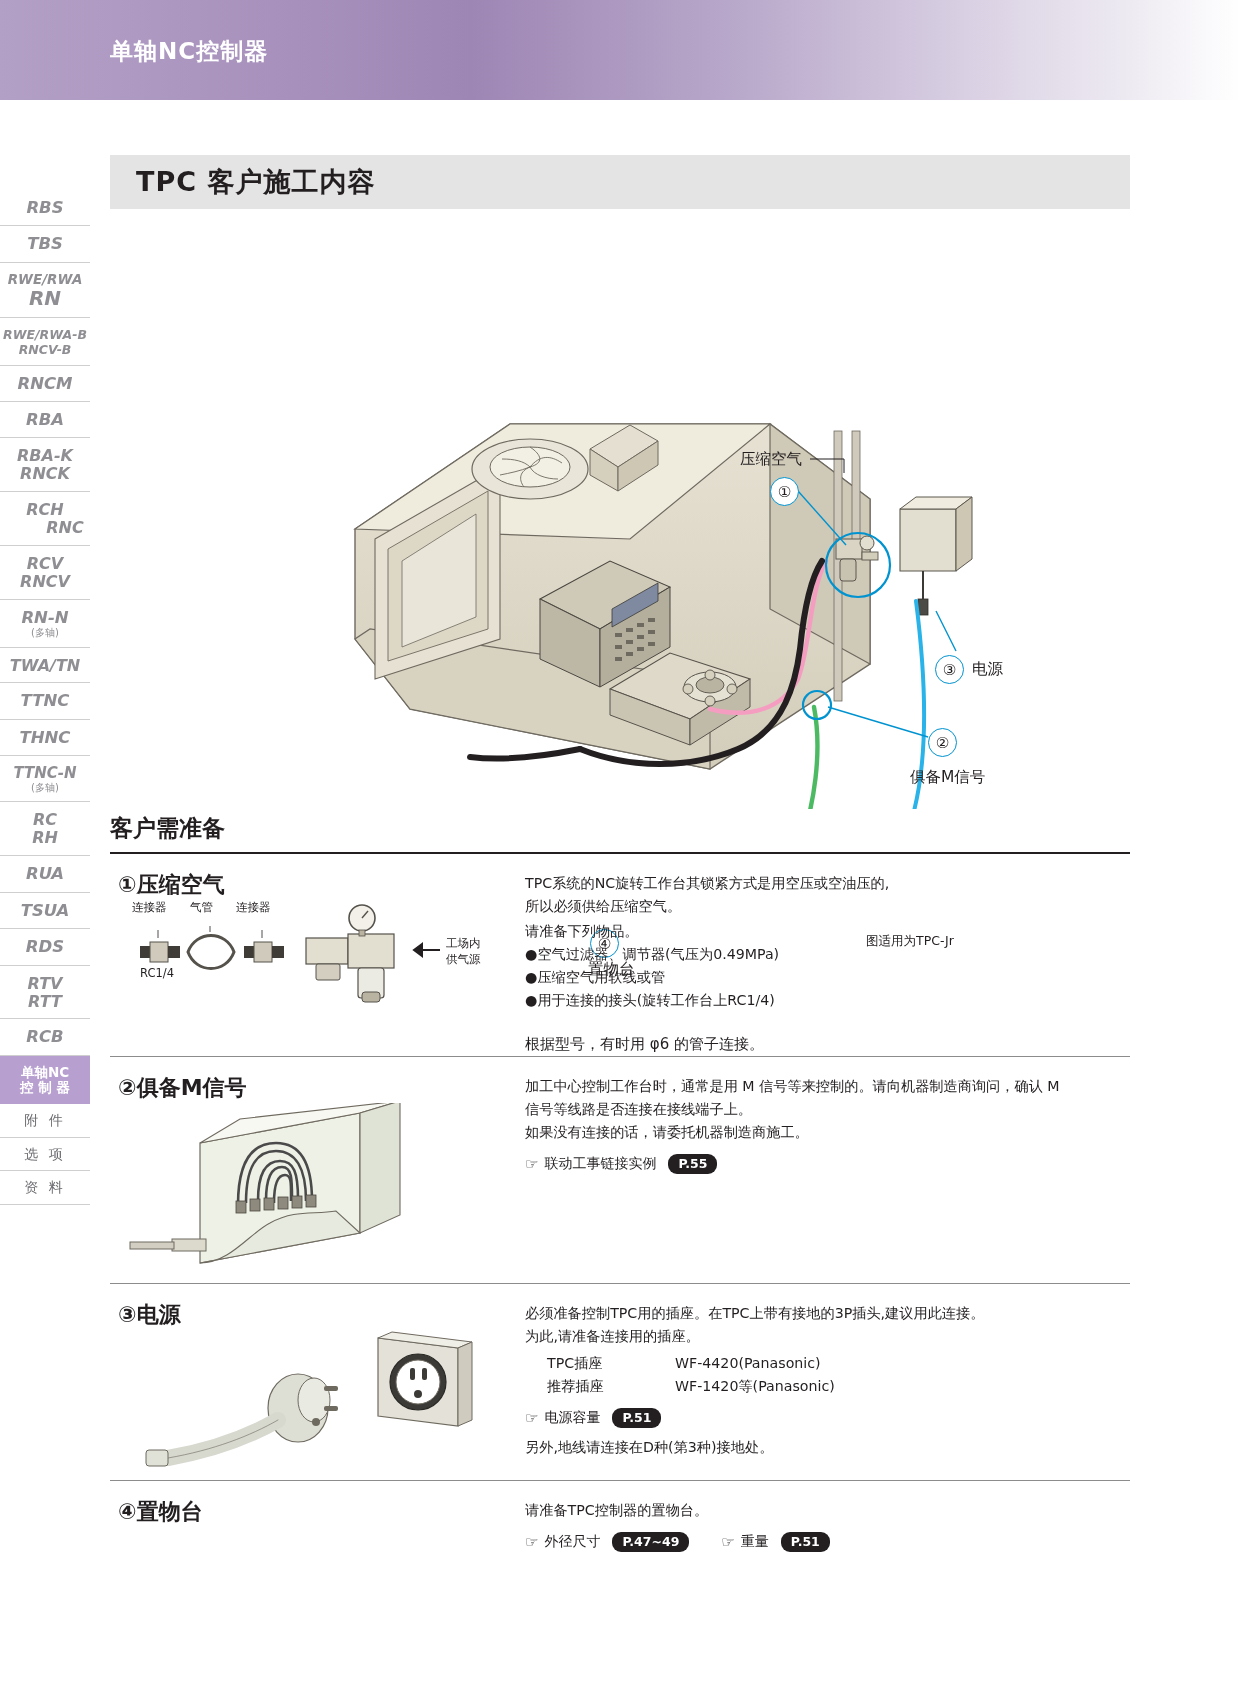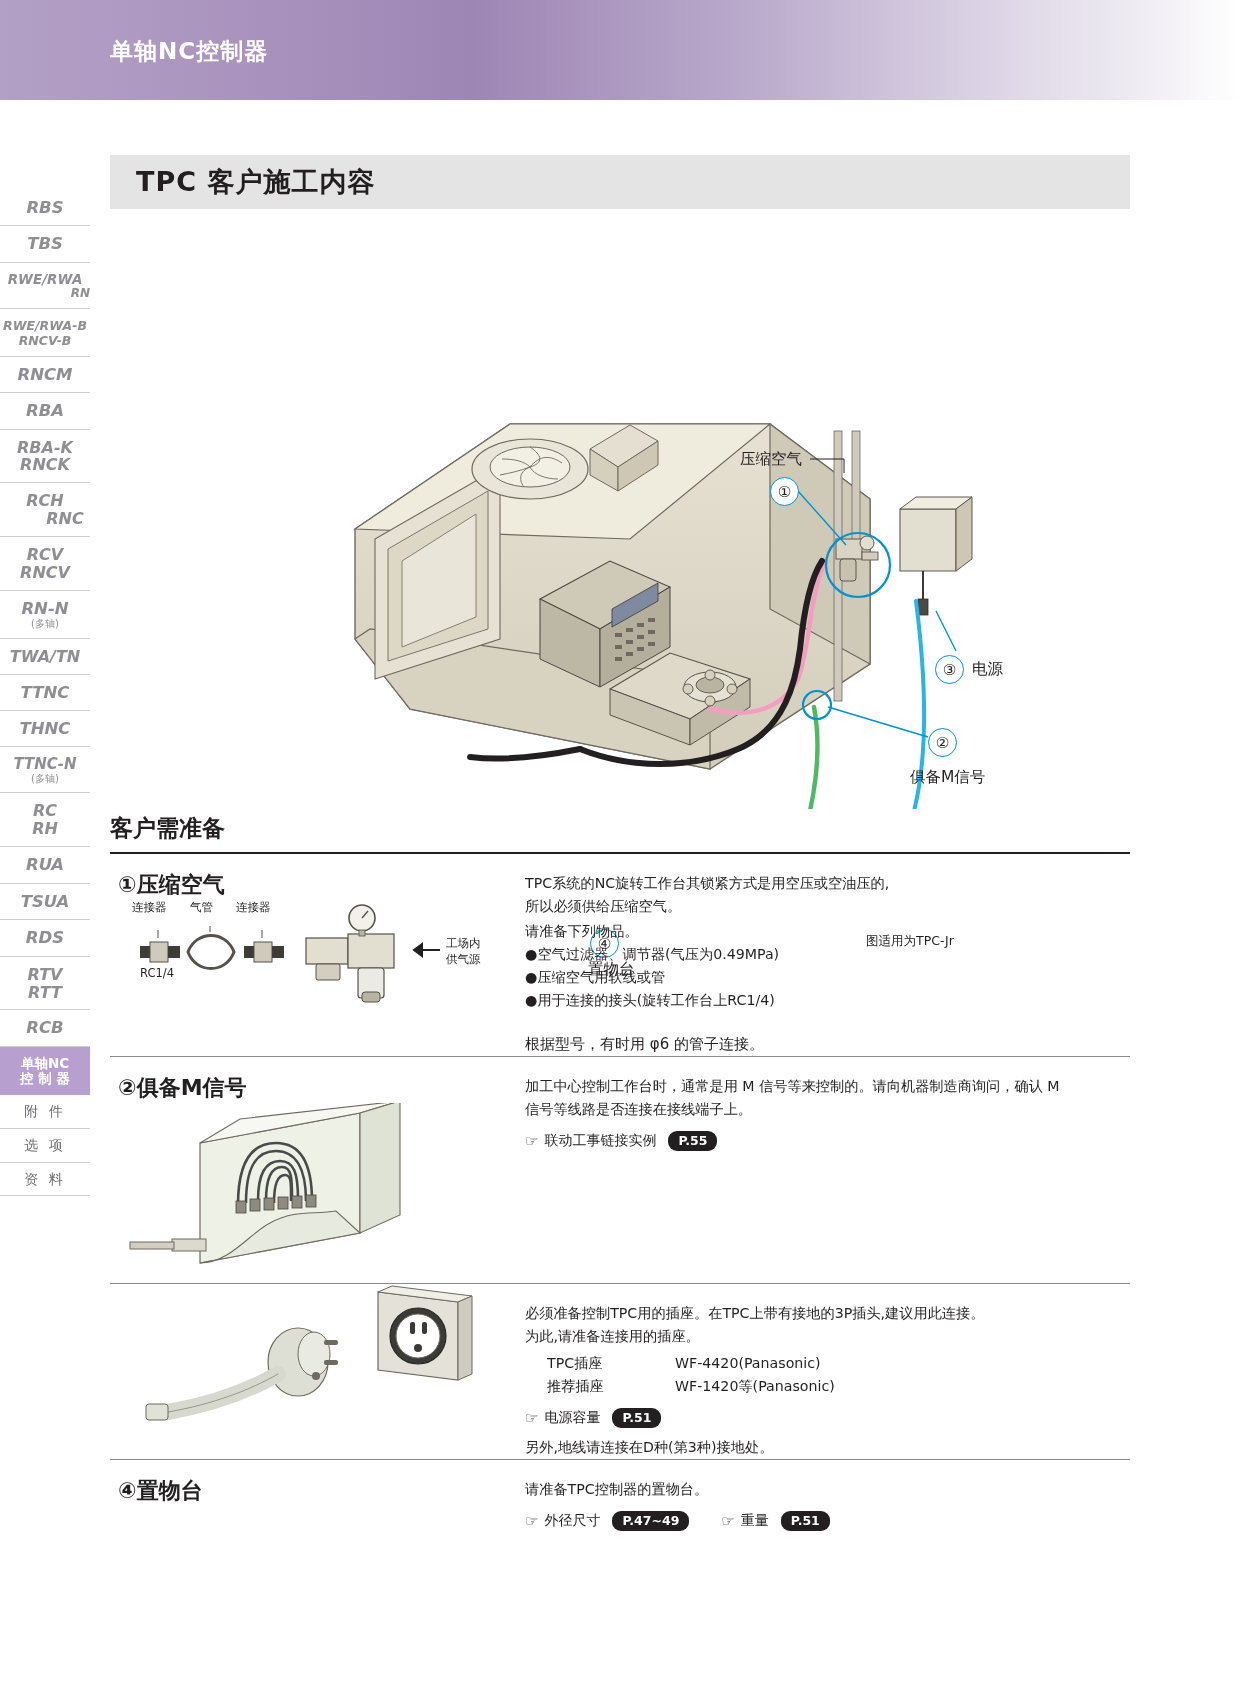--- a/index.html
+++ b/index.html
@@ -90,21 +90,21 @@
 
 <div class="header">
   <div class="header-title">单轴NC控制器</div>
 </div>
 
 <div class="sidebar">
   <div class="side-item"><span>RBS</span></div>
   <div class="side-item"><span>TBS</span></div>
   <div class="side-item small">
     <span>RWE/RWA</span>
-    <span style="display:block;font-size:12px;text-align:right;">RN</span>
+    <span style="display:block;font-size:20px;">RN</span>
   </div>
   <div class="side-item small">
     <span style="font-size:12.5px">RWE/RWA-B</span>
     <span style="display:block;font-size:12.5px;">RNCV-B</span>
   </div>
   <div class="side-item"><span>RNCM</span></div>
   <div class="side-item"><span>RBA</span></div>
   <div class="side-item small">
     <span style="font-size:16px">RBA-K</span>
     <span style="display:block;font-size:16px;">RNCK</span>
@@ -381,33 +381,37 @@
 
           <rect x="62" y="136" width="34" height="12" fill="#dcd9cd" stroke="#6f6a60" stroke-width="1"></rect>
           <rect x="20" y="139" width="44" height="7" fill="#d2cec2" stroke="#6f6a60" stroke-width="1"></rect>
         </svg>
       </div>
     </div>
     <div class="row-right">
       <div class="body-text">
         <span class="ind">加工中心控制工作台时，通常是用 M 信号等来控制的。请向机器制造商询问，确认 M</span>
         <span class="ind">信号等线路是否连接在接线端子上。</span>
+        <span class="ind">如果没有连接的话，请委托机器制造商施工。</span>
       </div>
       <div class="ref-line">
         <span class="hand">☞</span>
         <span>联动工事链接实例</span>
         <span class="pill">P.55</span>
       </div>
     </div>
   </div>
 
   <div class="rule thin"></div>
 
   <div class="row">
     <div class="row-left">
+      <div class="item-title">
+        <span>③</span><span>电源</span>
+      </div>
       <div style="position:relative;height:150px;">
         <svg width="410" height="150" viewBox="0 0 410 150">
 
           <polygon points="268,8 348,18 348,96 268,86" fill="#e4e2d8" stroke="#6f6a60" stroke-width="1.2"></polygon>
           <polygon points="268,8 282,2 362,12 348,18" fill="#f0efe7" stroke="#6f6a60" stroke-width="1"></polygon>
           <polygon points="348,18 362,12 362,90 348,96" fill="#cfccbf" stroke="#6f6a60" stroke-width="1"></polygon>
           <circle cx="308" cy="52" r="28" fill="#3b3a36" stroke="#2a2926" stroke-width="1.2"></circle>
           <circle cx="308" cy="52" r="22" fill="#ffffff" stroke="#6f6a60" stroke-width="1"></circle>
           <g fill="#3b3a36">
             <rect x="300" y="38" width="5" height="12" rx="2"></rect>

